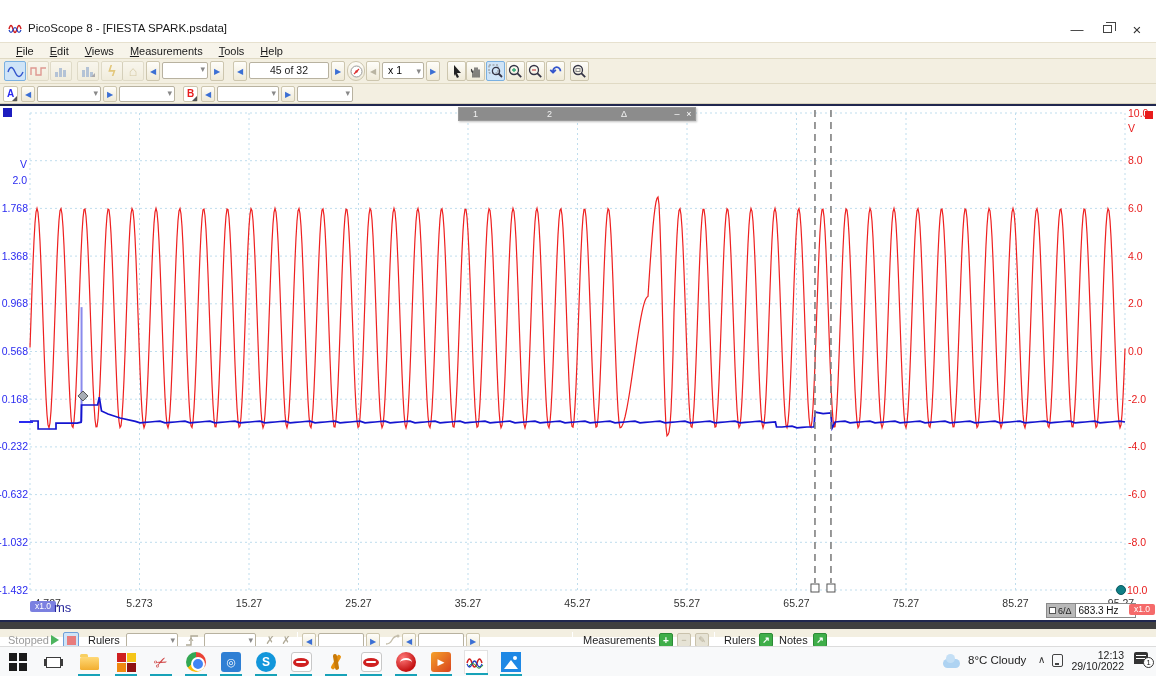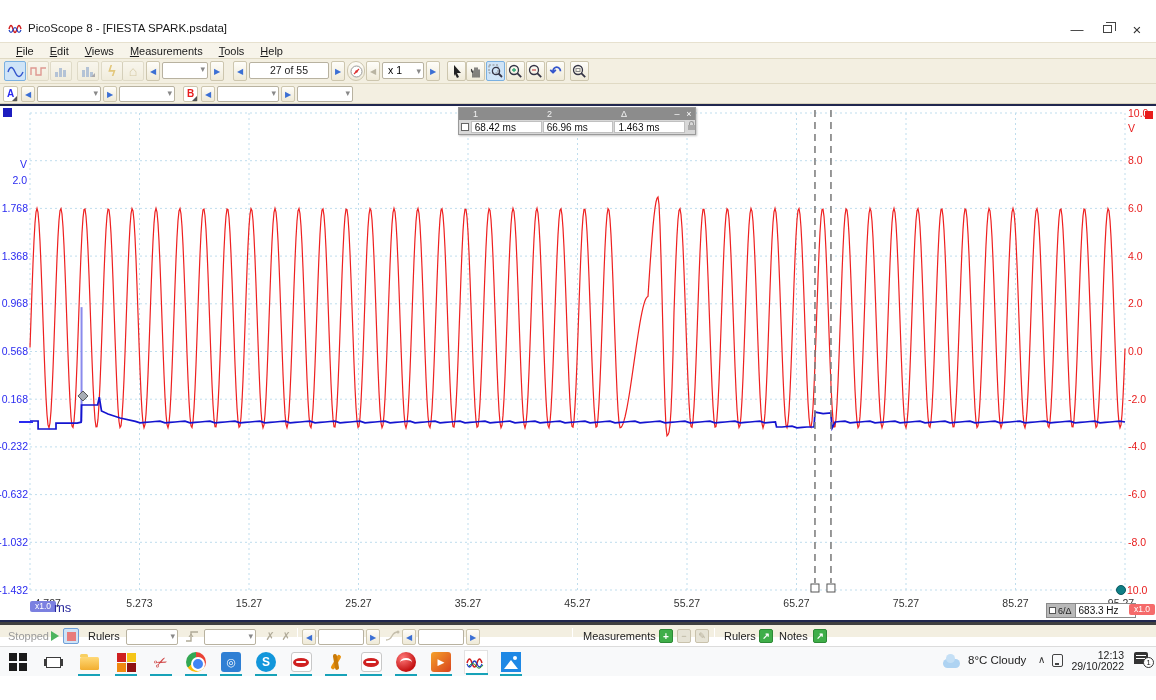--- a/index.html
+++ b/index.html
@@ -53,21 +53,21 @@
 
 .badge{position:absolute;width:26px;height:11px;border-radius:2px;color:#fff;font-size:8.5px;text-align:center;line-height:11px}
 #badgeL{left:30px;top:601px;background:#7b80e0}
 #msunit{position:absolute;left:54px;top:600px;font-size:13px;color:#26269a}
 #badgeR{left:1129px;top:604px;background:#f56a6a}
 #freqbox{position:absolute;left:1046px;top:603px;height:15px;display:flex;align-items:center;border:1px solid #8a8a8a;background:#b9b9b9;font-size:9px;color:#222}
 #freqbox .fchk{width:7px;height:7px;border:1px solid #555;background:#fff;margin:0 2px}
 #freqbox .flab{padding-right:3px}
 #freqbox .fval{background:#fff;border-left:1px solid #8a8a8a;width:60px;height:13px;font-size:10px;padding:0 3px;line-height:13px;color:#111}
 
-#statusbar{position:absolute;left:0;top:622px;width:100%;height:15px;background:#f3efe1;border-top:3px solid #404040;font-size:11px;color:#222}
+#statusbar{position:absolute;left:0;top:622px;width:100%;height:15px;background:#f3efe1;border-top:7px solid #404040;font-size:11px;color:#222}
 #statusbar .lab{position:absolute;top:5px}
 .sbtn{position:absolute;top:3px;width:16px;height:16px;display:flex;align-items:center;justify-content:center}
 .grn{background:#3fae49;border:1px solid #2d8a36;border-radius:2px;color:#fff;font-size:10px;font-weight:bold;width:14px;height:14px;display:flex;align-items:center;justify-content:center}
 .gry{background:#e6e3d5;border:1px solid #c9c2ac;border-radius:2px;color:#b3ac96;font-size:9px;width:14px;height:14px;display:flex;align-items:center;justify-content:center}
 .vsep{position:absolute;top:3px;width:1px;height:17px;background:#d5cfb9;border-right:1px solid #fff}
 
 #taskbar{position:absolute;left:0;top:646px;width:100%;height:30px;background:#f8f9fa;border-top:1px solid #dcdcdc}
 .tk{position:absolute;top:3px;width:24px;height:24px;display:flex;align-items:center;justify-content:center}
 .tk .ul{position:absolute;left:1px;bottom:-2px;width:22px;height:2.5px;background:#17a2b8}
 .tk.active{background:#fff;border:1px solid #e2e2e2}
@@ -168,21 +168,21 @@
           </svg>
         </span><span class="tbtn dis" style="left: 101px;">
           <span style="color:#d4a017;font-size:14px;font-weight:bold">ϟ</span>
         </span><span class="tbtn dis" style="left: 122px;">
           <span style="color:#b8a468;font-size:14px">⌂</span>
         </span></span>
     <span class="arr" style="left:146px">◀</span>
     <span class="combo" style="left:162px;width:46px"></span>
     <span class="arr" style="left:210px">▶</span>
     <span class="arr" style="left:233px">◀</span>
-    <span class="field" style="left:249px;width:80px">27 of 55</span>
+    <span class="field" style="left:249px;width:80px">45 of 32</span>
     <span class="arr" style="left:331px">▶</span>
     <span class="tbtn" style="left:347px;width:18px;border-radius:9px">
         <svg width="13" height="13">
           <circle cx="6.5" cy="6.5" r="5.5" fill="#fff" stroke="#999"></circle>
           <path d="M4 9L9 4" stroke="#d33" stroke-width="1.3"></path>
           <circle cx="6.5" cy="6.5" r="1.2" fill="#d33"></circle>
         </svg>
       </span>
     <span class="arr dis" style="left:366px">◀</span>
     <span class="combo" style="left:382px;width:42px;font-size:10.5px;padding-left:5px;line-height:15px">x 1</span>
@@ -315,27 +315,20 @@
 
   <div id="rlegend">
     <div class="rl-head">
       <span class="h0"></span>
       <span class="hc">1</span>
       <span class="hc">2</span>
       <span class="hd">Δ</span>
       <span class="hx">–</span>
       <span class="hx">×</span>
     </div>
-    <div class="rl-body">
-      <span class="rl-chk"></span>
-      <span class="rl-cell">68.42 ms</span>
-      <span class="rl-cell">66.96 ms</span>
-      <span class="rl-cell">1.463 ms</span>
-      <span class="rl-lock"></span>
-    </div>
   </div>
 
   <div class="badge" id="badgeL">x1.0</div>
   <span id="msunit">ms</span>
   <div id="freqbox">
     <span class="fchk"></span>
     <span class="flab">6/Δ</span>
     <span class="fval">683.3 Hz</span>
   </div>
   <div class="badge" id="badgeR">x1.0</div>

